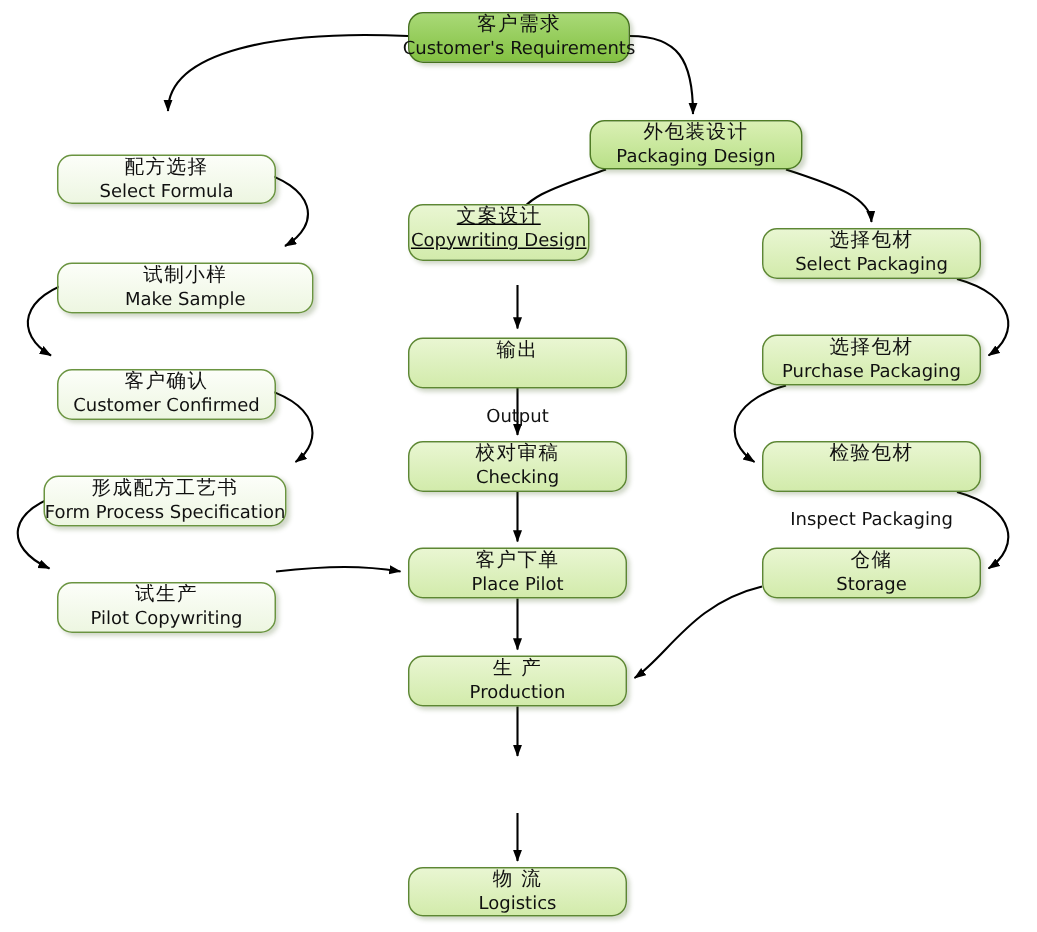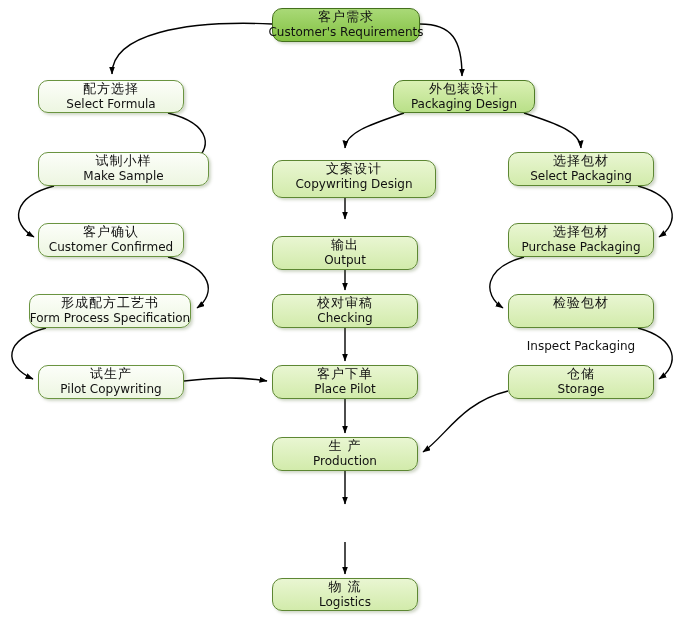--- a/index.html
+++ b/index.html
@@ -53,31 +53,32 @@
   .style-mid {
     background: linear-gradient(#daf0b4, #b9e088);
     border-color: #4f7c26;
   }
   .style-light {
     background: linear-gradient(#e9f6d2, #d2ebab);
   }
   .style-pale {
     background: linear-gradient(#fcfef9, #edf6e1);
     border-color: #6a9440;
+    margin-top: 23px;
   }
   
   .n0  { left: 272px; top:   8px; width: 148px; height: 34px; }
   .n1  { left:  38px; top:  80px; width: 146px; height: 33px; }
   .n2  { left:  38px; top: 152px; width: 171px; height: 34px; }
   .n3  { left:  38px; top: 223px; width: 146px; height: 34px; }
   .n4  { left:  29px; top: 294px; width: 162px; height: 34px; }
   .n5  { left:  38px; top: 365px; width: 146px; height: 34px; }
   .n6  { left: 393px; top:  80px; width: 142px; height: 33px; }
-  .n7  { left: 272px; top: 160px; width: 164px; height: 38px; }
-  .n8  { left: 272px; top: 236px; width: 146px; height: 34px; }
+  .n7  { left: 272px; top: 136px; width: 121px; height: 38px; text-decoration: underline; }
+  .n8  { left: 272px; top: 225px; width: 146px; height: 34px; gap: 28px; }
   .n9  { left: 272px; top: 294px; width: 146px; height: 34px; }
   .n10 { left: 272px; top: 365px; width: 146px; height: 34px; }
   .n11 { left: 272px; top: 437px; width: 146px; height: 34px; }
   .n12 { left: 272px; top: 508px; width: 146px; height: 34px; }
   .n13 { left: 272px; top: 578px; width: 146px; height: 33px; }
   .n14 { left: 508px; top: 152px; width: 146px; height: 34px; }
   .n15 { left: 508px; top: 223px; width: 146px; height: 34px; }
   .n16 { left: 508px; top: 294px; width: 146px; height: 34px; gap: 28px; }
   .n17 { left: 508px; top: 365px; width: 146px; height: 34px; }
 </style>

